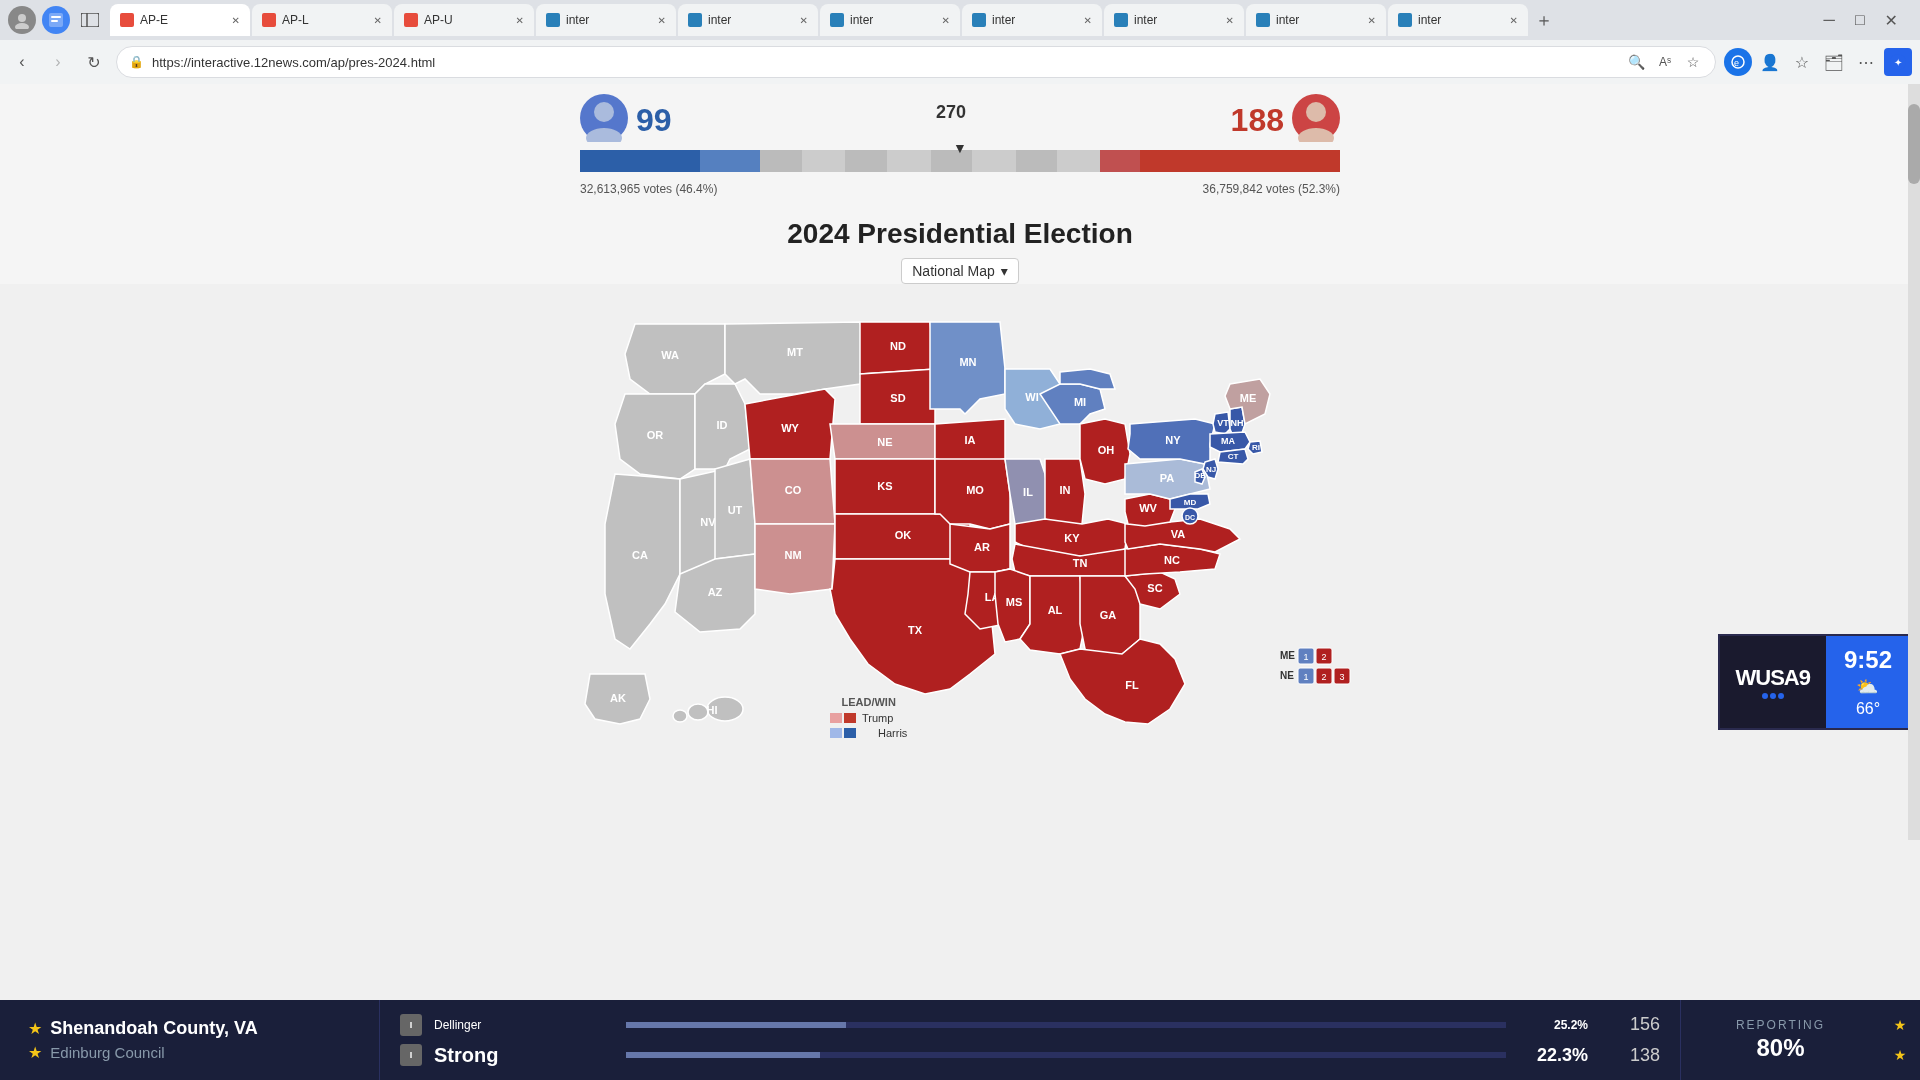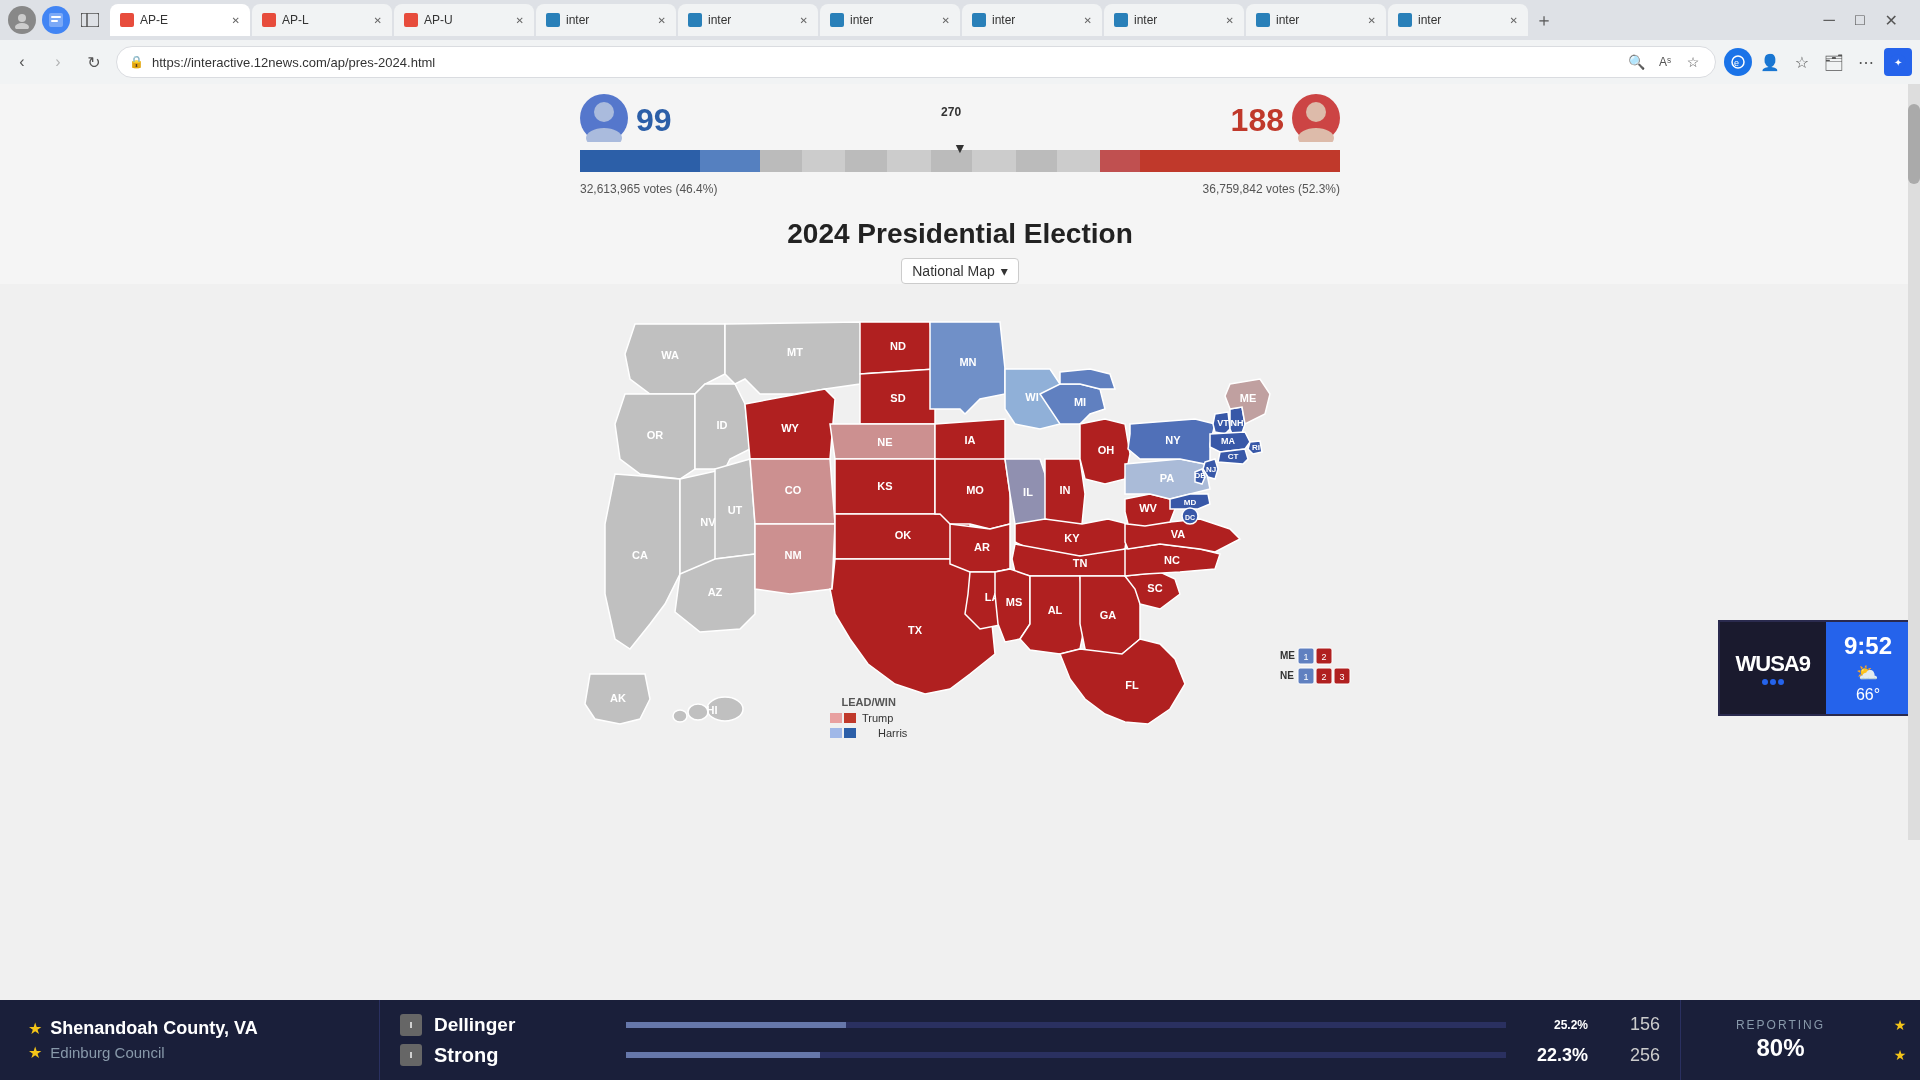--- a/index.html
+++ b/index.html
@@ -184,21 +184,21 @@
           <div>
             <svg width="48" height="48" viewBox="0 0 48 48">
               <circle cx="24" cy="24" r="24" fill="#5577cc"></circle>
               <circle cx="24" cy="18" r="10" fill="#aabbdd"></circle>
               <ellipse cx="24" cy="44" rx="18" ry="10" fill="#aabbdd"></ellipse>
             </svg>
           </div>
           <span class="ec-votes" style="color:#2c5fa8;">99</span>
         </div>
 
-        <div style="font-size:12px;font-weight:bold;color:#333;position:relative;top:-8px;">270</div>
+        <div style="font-size:18px;font-weight:bold;color:#333;position:relative;top:-8px;">270</div>
 
         <div class="candidate-info">
           <span class="ec-votes" style="color:#c0392b;">188</span>
           <div>
             <svg width="48" height="48" viewBox="0 0 48 48">
               <circle cx="24" cy="24" r="24" fill="#cc4444"></circle>
               <circle cx="24" cy="18" r="10" fill="#ddbbaa"></circle>
               <ellipse cx="24" cy="44" rx="18" ry="10" fill="#ddbbaa"></ellipse>
             </svg>
           </div>
@@ -448,21 +448,21 @@
           <div style="display:flex;gap:2px;">
             <div style="width:12px;height:10px;background:#a0b8e8;"></div>
             <div style="width:12px;height:10px;background:#2c5fa8;"></div>
           </div>
           <span style="font-size:11px;color:#333;">Harris</span>
         </div>
       </div>
 
     </div>
 
-    <div style="position:absolute;right:8px;bottom:88px;background:#1a1a2e;border:2px solid #2a2a4e;display:flex;align-items:stretch;">
+    <div style="position:absolute;right:8px;bottom:74px;background:#1a1a2e;border:2px solid #2a2a4e;display:flex;align-items:stretch;">
       <div style="padding:12px 16px;display:flex;align-items:center;background:#1a1a2e;">
         <div style="display:flex;flex-direction:column;align-items:center;">
           <span style="color:#fff;font-size:22px;font-weight:900;font-family:Arial Black,sans-serif;letter-spacing:-1px;">WUSA9</span>
           <div style="display:flex;gap:2px;margin-top:2px;">
             <div style="width:6px;height:6px;background:#2563eb;border-radius:50%;"></div>
             <div style="width:6px;height:6px;background:#2563eb;border-radius:50%;"></div>
             <div style="width:6px;height:6px;background:#2563eb;border-radius:50%;"></div>
           </div>
         </div>
       </div>
@@ -493,38 +493,38 @@
       <span style="color:#8899aa;font-size:15px;">Edinburg Council</span>
     </div>
   </div>
 
   <div style="flex:1;background:#1a1f3a;padding:6px 20px;display:flex;flex-direction:column;justify-content:center;gap:8px;">
 
     <div style="display:flex;align-items:center;gap:12px;">
       <div style="width:22px;height:22px;background:#666;border-radius:3px;display:flex;align-items:center;justify-content:center;">
         <span style="font-size:9px;color:#fff;font-weight:bold;">I</span>
       </div>
-      <span style="color:#fff;font-size:19px;font-weight:bold;width:180px;">Dellinger</span>
+      <span style="color:#fff;font-size:12px;font-weight:normal;width:180px;">Dellinger</span>
       <div style="flex:1;height:6px;background:#2a3060;">
         <div style="height:100%;width:25%;background:#6677aa;"></div>
       </div>
       <span style="color:#fff;font-size:12px;font-weight:bold;width:70px;text-align:right;">25.2%</span>
       <span style="color:#ccc;font-size:18px;width:60px;text-align:right;">156</span>
     </div>
 
     <div style="display:flex;align-items:center;gap:12px;">
       <div style="width:22px;height:22px;background:#666;border-radius:3px;display:flex;align-items:center;justify-content:center;">
         <span style="font-size:9px;color:#fff;font-weight:bold;">I</span>
       </div>
       <span style="color:#fff;font-size:20px;font-weight:bold;width:180px;">Strong</span>
       <div style="flex:1;height:6px;background:#2a3060;">
         <div style="height:100%;width:22%;background:#6677aa;"></div>
       </div>
       <span style="color:#fff;font-size:18px;font-weight:bold;width:70px;text-align:right;">22.3%</span>
-      <span style="color:#ccc;font-size:18px;width:60px;text-align:right;">256</span>
+      <span style="color:#ccc;font-size:18px;width:60px;text-align:right;">138</span>
     </div>
   </div>
 
   <div style="width:200px;background:#1a1f3a;border-left:1px solid #2a3060;display:flex;flex-direction:column;align-items:center;justify-content:center;gap:2px;">
     <span style="color:#8899aa;font-size:12px;letter-spacing:2px;text-transform:uppercase;">REPORTING</span>
     <span style="color:#fff;font-size:24px;font-weight:bold;">80%</span>
   </div>
 
   <div style="width:40px;background:#1a1f3a;display:flex;flex-direction:column;justify-content:space-around;align-items:center;padding:10px 0;">
     <span style="color:#f5c518;font-size:14px;">★</span>

